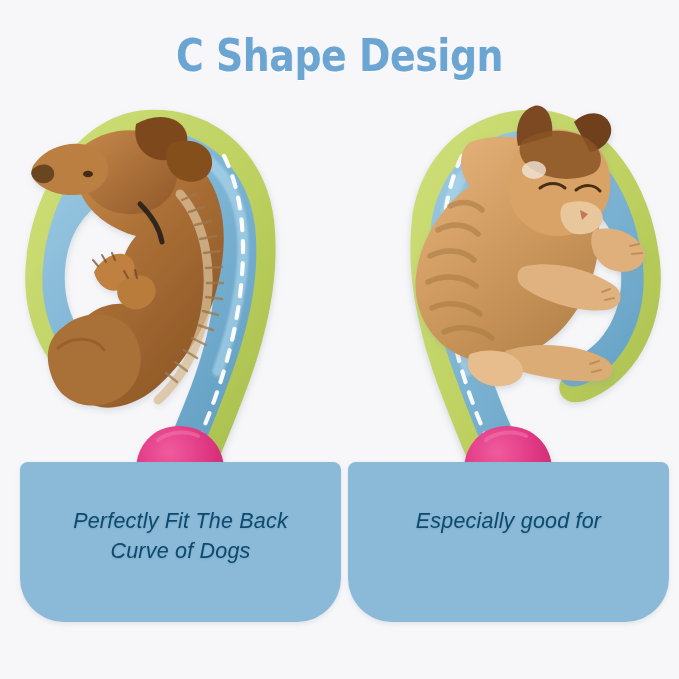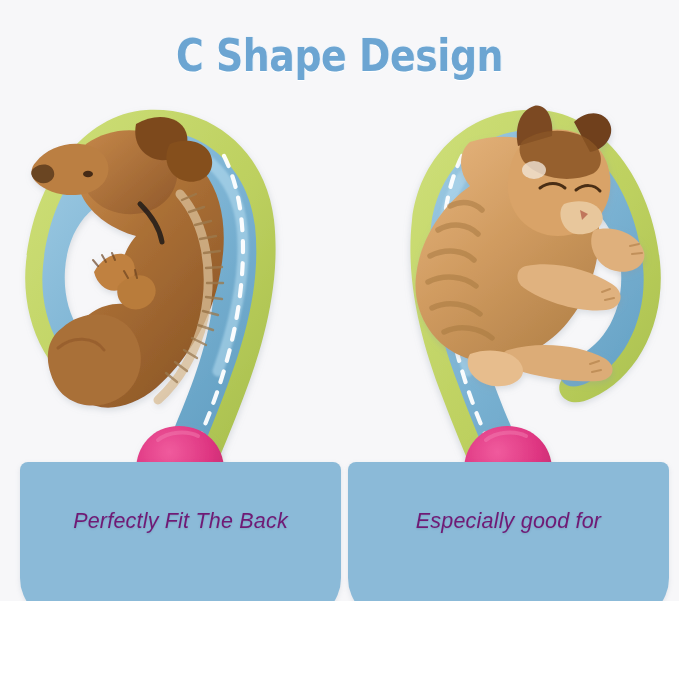--- a/index.html
+++ b/index.html
@@ -6,21 +6,21 @@
     margin: 0;
     padding: 0;
     background: #ffffff;
   }
   body {
     font-family: "Liberation Sans", sans-serif;
   }
   #stage {
     position: relative;
     width: 679px;
-    height: 601px;
+    height: 679px;
     background: #f7f7f9;
     overflow: hidden;
   }
 
   
   #title {
     position: absolute;
     left: 0;
     top: 32px;
     width: 679px;
@@ -48,21 +48,21 @@
   }
   #panel-left  { left: 20px; }
   #panel-right { left: 348px; }
 
   .panel-text {
     position: absolute;
     left: 0;
     top: 44px;
     width: 100%;
     text-align: center;
-    color: #701a75;
+    color: #0c4a6e;
     font-family: "Liberation Sans", sans-serif;
     font-style: italic;
     font-size: 21.5px;
     line-height: 30px;
     letter-spacing: 0.2px;
     text-shadow: 0 1px 2px rgba(60,95,125,0.22);
   }
   .panel-text span { display: block; }
 
   
@@ -321,20 +321,21 @@
         <path d="M149,330 C176,330 194,350 194,374 C194,398 176,416 150,416
                  C124,416 106,398 106,374 C106,350 123,330 149,330 Z" fill="url(#gBallR)"></path>
         <path d="M128,344 C138,336 156,334 168,340" fill="none" stroke="#f27cb0" stroke-width="4" stroke-linecap="round" opacity="0.5"></path>
       </g>
     </svg>
   </div>
 
   <div class="panel" id="panel-left">
     <div class="panel-text">
       <span>Perfectly Fit The Back</span>
+      <span>Curve of Dogs</span>
     </div>
   </div>
 
   <div class="panel" id="panel-right">
     <div class="panel-text">
       <span>Especially good for</span>
     </div>
   </div>
 
 </div>

